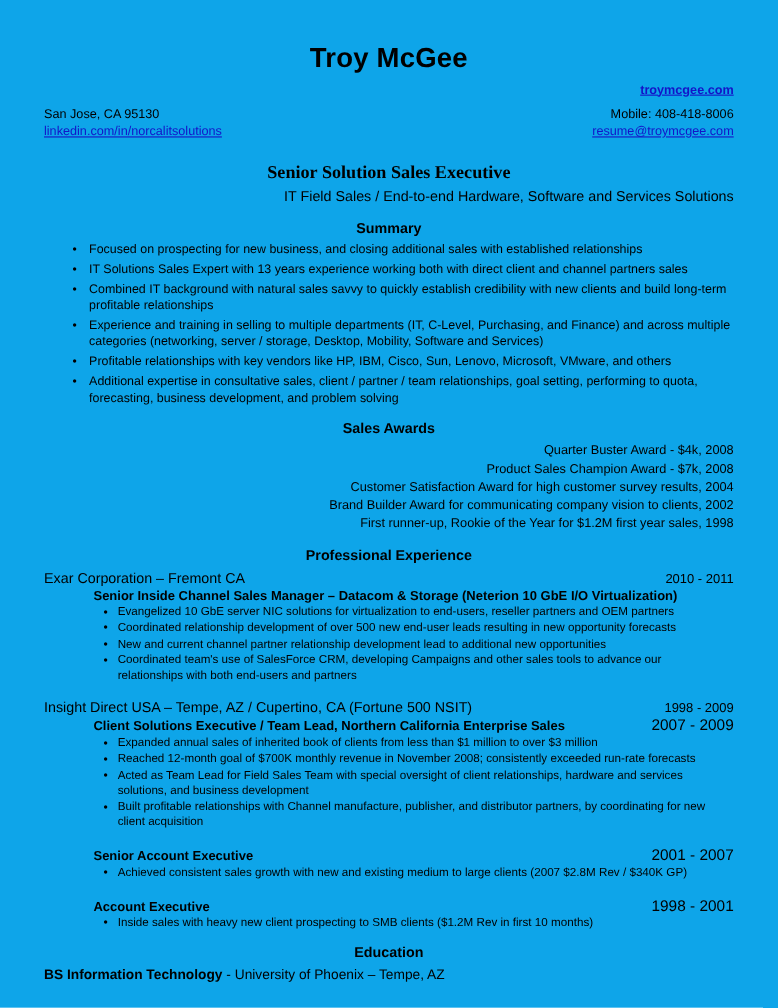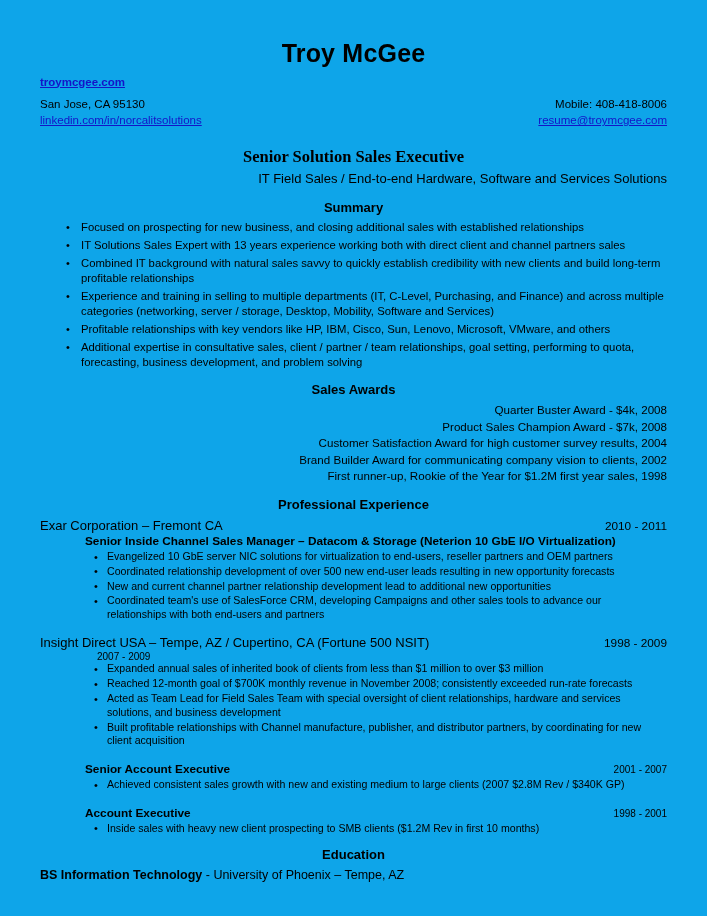--- a/index.html
+++ b/index.html
@@ -27,21 +27,21 @@
   
   .name {
     text-align: center;
     font-size: 25px;
     font-weight: bold;
     letter-spacing: 0.2px;
     padding-top: 40px;
     line-height: 1.1;
   }
   .site-line {
-    text-align: left;
+    text-align: right;
     margin-top: 4px;
   }
   .link {
     color: #1414c8;
     text-decoration: underline;
   }
   .link-bold {
     font-weight: bold;
     font-size: 11.5px;
   }
@@ -143,21 +143,21 @@
     justify-content: space-between;
     align-items: baseline;
     padding-left: 45px;
   }
   .role-title {
     font-size: 11.8px;
     font-weight: bold;
     line-height: 1.35;
   }
   .role-dates {
-    font-size: 10px;
+    font-size: 14px;
     white-space: nowrap;
     padding-left: 12px;
   }
   .subrole { margin-top: 14px; }
   .subrole .role-row { padding-left: 45px; }
 
   
   .edu-line {
     font-size: 12.5px;
     line-height: 1.3;
@@ -226,20 +226,21 @@
           <li>New and current channel partner relationship development lead to additional new opportunities</li>
           <li>Coordinated team's use of SalesForce CRM, developing Campaigns and other sales tools to advance our relationships with both end-users and partners</li>
         </ul>
       </div>
       <div class="job">
         <div class="job-row">
           <div class="company">Insight Direct USA – Tempe, AZ / Cupertino, CA (Fortune 500 NSIT)</div>
           <div class="job-dates">1998 - 2009</div>
         </div>
         <div class="role-row">
+          <div class="role-title">Client Solutions Executive / Team Lead, Northern California Enterprise Sales</div>
           <div class="role-dates">2007 - 2009</div>
         </div>
         <ul class="bullets job">
           <li>Expanded annual sales of inherited book of clients from less than $1 million to over $3 million</li>
           <li>Reached 12-month goal of $700K monthly revenue in November 2008; consistently exceeded run-rate forecasts</li>
           <li>Acted as Team Lead for Field Sales Team with special oversight of client relationships, hardware and services solutions, and business development</li>
           <li>Built profitable relationships with Channel manufacture, publisher, and distributor partners, by coordinating for new client acquisition</li>
         </ul>
         <div class="subrole">
           <div class="role-row">

